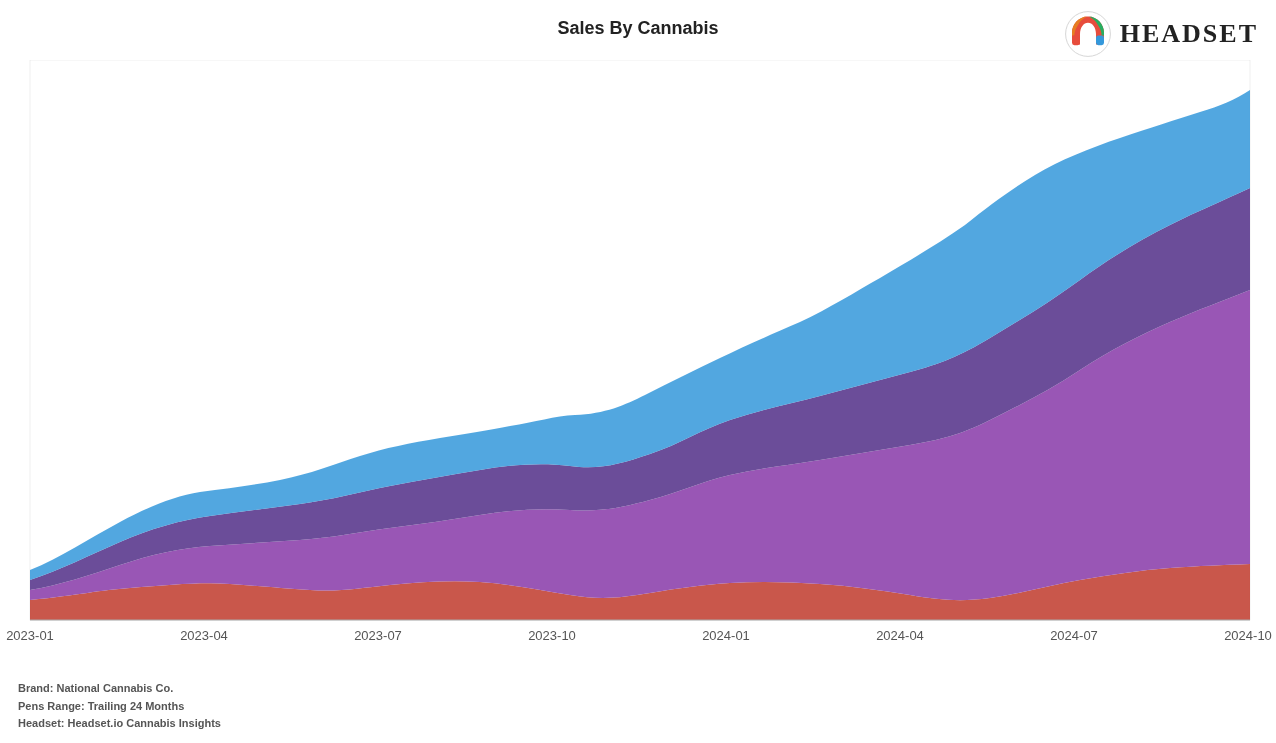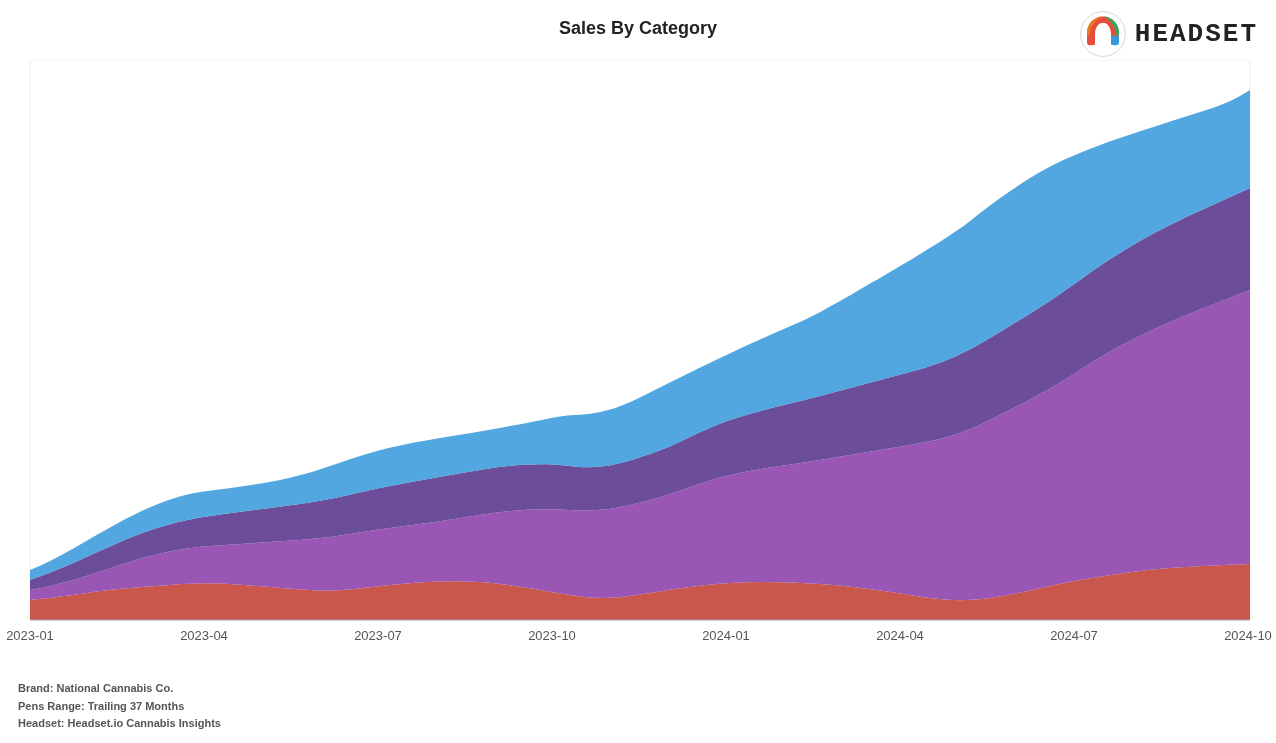--- a/index.html
+++ b/index.html
@@ -35,21 +35,21 @@
     }
     .headset-logo-icon {
       width: 48px;
       height: 48px;
     }
     .headset-logo-text {
       font-size: 26px;
       font-weight: 900;
       color: #222;
       letter-spacing: 2px;
-      font-family: Liberation Mono, monospace;
+      font-family: Liberation Serif, serif;
     }
     .legend {
       position: absolute;
       top: 72px;
       left: 30px;
       display: flex;
       flex-direction: column;
       gap: 4px;
     }
     .legend-item {
@@ -96,21 +96,21 @@
 
       <path d="M30 8 C18 8 10 18 10 28 L10 36 C10 40 13 43 17 43 L20 43 L20 30 C20 22 24.5 16 30 16 C35.5 16 40 22 40 30 L40 43 L43 43 C47 43 50 40 50 36 L50 28 C50 18 42 8 30 8Z" fill="#e74c3c"></path>
       <path d="M10 28 C10 18 18 8 30 8 C30 8 22 10 18 18 C14 24 13 28 13 32 L10 32 Z" fill="#e67e22"></path>
       <path d="M50 28 C50 18 42 8 30 8 C30 8 38 10 42 18 C46 24 47 28 47 32 L50 32 Z" fill="#27ae60"></path>
       <rect x="10" y="32" width="10" height="12" rx="3" fill="#e74c3c"></rect>
       <rect x="40" y="32" width="10" height="12" rx="3" fill="#3498db"></rect>
     </svg>
     <span class="headset-logo-text">HEADSET</span>
   </div>
 
-  <div class="chart-title">Sales By Category</div>
+  <div class="chart-title">Sales By Cannabis</div>
 
   <div class="legend">
     <div class="legend-item">
       <span class="legend-color" style="background:#c0392b;"></span>
       <span>Concentrates</span>
     </div>
     <div class="legend-item">
       <span class="legend-color" style="background:#8e44ad;"></span>
       <span>Flower</span>
     </div>
@@ -217,21 +217,21 @@
 
   </svg>
 
   <div class="footer-info">
     <div>
       <span>Brand:</span>
       <span>National Cannabis Co.</span>
     </div>
     <div>
       <span>Pens Range:</span>
-      <span>Trailing 37 Months</span>
+      <span>Trailing 24 Months</span>
     </div>
     <div>
       <span>Headset:</span>
       <span>Headset.io Cannabis Insights</span>
     </div>
   </div>
 
 </div>
 
 </body></html>

